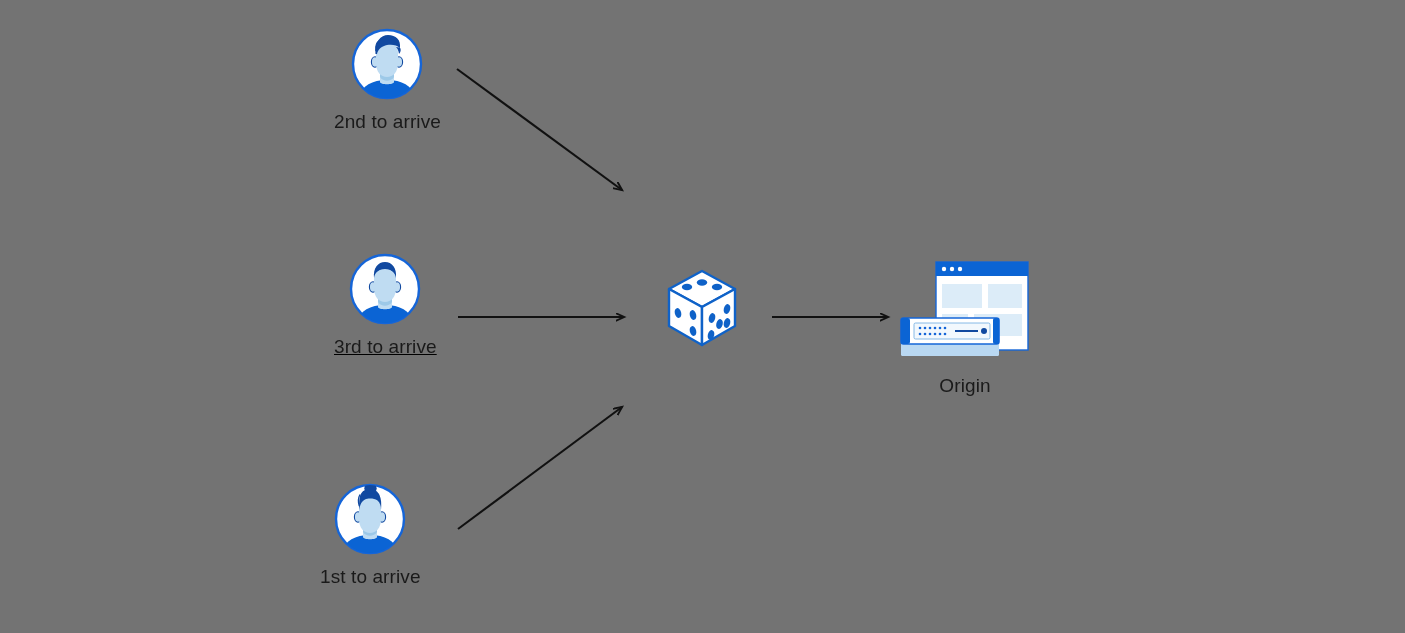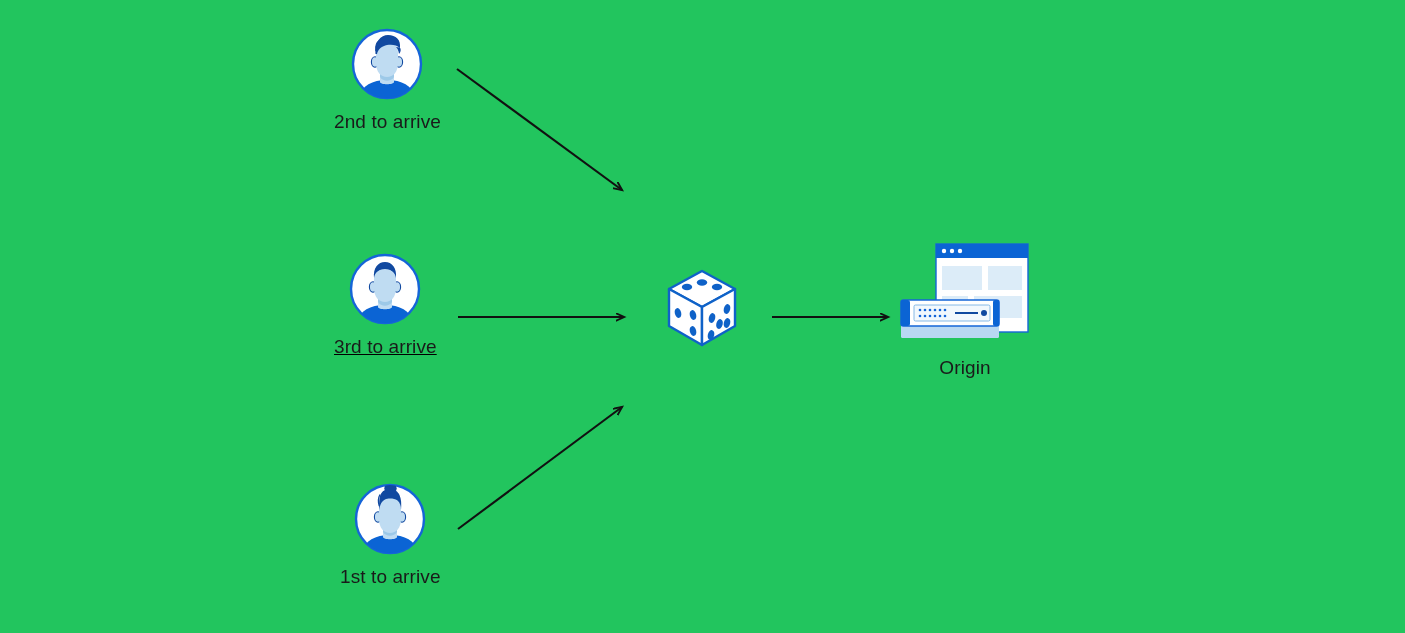--- a/index.html
+++ b/index.html
@@ -8,21 +8,21 @@
     background: #ffffff;
   }
   body {
     font-family: "Liberation Sans", sans-serif;
     -webkit-font-smoothing: antialiased;
   }
   #canvas {
     position: relative;
     width: 1405px;
     height: 633px;
-    background: #22c55e;
+    background: #737373;
     overflow: hidden;
   }
   .node {
     position: absolute;
     display: flex;
     flex-direction: column;
     align-items: center;
   }
   .node-label {
     margin-top: 10px;
@@ -113,21 +113,21 @@
           <path d="M26,26 C26,17 32,12 37,12 C42,12 48,17 48,26 L48,36 C48,45 43,50 37,50 C31,50 26,45 26,36 Z" fill="#bfdcf2"></path>
 
           <path d="M26,26 C25,16 30,10 37,10 C44,10 49,16 48,26 C47,20 43,17 37,17 C31,17 27,20 26,26 Z" fill="#1149a0"></path>
           <path d="M26.5,22 C29,17 33,15 37,15 C41,15 45,17 47.5,22 C44,18 40,16.5 37,16.5 C34,16.5 30,18 26.5,22 Z" fill="#1149a0"></path>
         </g>
       </svg>
     </div>
     <div class="node-label">3rd to arrive</div>
   </div>
 
-  <div class="node" style="left:340px; top:482px;">
+  <div class="node" style="left:320px; top:482px;">
     <div class="avatar-wrap">
       <svg width="74" height="74" viewBox="0 0 74 74">
         <defs>
           <clipPath id="clipC">
               <circle cx="37" cy="37" r="34"></circle>
             </clipPath>
         </defs>
         <circle cx="37" cy="37" r="34" fill="#ffffff" stroke="#1565d8" stroke-width="2.4"></circle>
         <g clip-path="url(#clipC)">
           <path d="M6,80 C8,61 19,53 37,53 C55,53 66,61 68,80 Z" fill="#0b64d4"></path>
@@ -175,21 +175,21 @@
           <ellipse cx="55" cy="53" rx="3.2" ry="5.0" transform="rotate(14 55 53)"></ellipse>
           <ellipse cx="70" cy="44" rx="3.2" ry="5.0" transform="rotate(14 70 44)"></ellipse>
           <ellipse cx="62.5" cy="59" rx="3.2" ry="5.0" transform="rotate(14 62.5 59)"></ellipse>
           <ellipse cx="70" cy="58" rx="3.2" ry="5.0" transform="rotate(14 70 58)"></ellipse>
           <ellipse cx="54" cy="70" rx="3.2" ry="5.0" transform="rotate(14 54 70)"></ellipse>
         </g>
       </svg>
     </div>
   </div>
 
-  <div class="node" style="left:900px; top:242px;text-align:right;">
+  <div class="node" style="left:900px; top:260px;text-align:right;">
     <div class="origin-wrap">
       <svg width="130" height="105" viewBox="0 0 130 105">
 
         <g>
           <rect x="36" y="2" width="92" height="88" fill="#ffffff" stroke="#1565d8" stroke-width="1.4"></rect>
           <rect x="36" y="2" width="92" height="14" fill="#0b64d4"></rect>
           <circle cx="44" cy="9" r="2.2" fill="#ffffff"></circle>
           <circle cx="52" cy="9" r="2.2" fill="#ffffff"></circle>
           <circle cx="60" cy="9" r="2.2" fill="#ffffff"></circle>
           <rect x="42" y="24" width="40" height="24" fill="#dcecf8"></rect>

